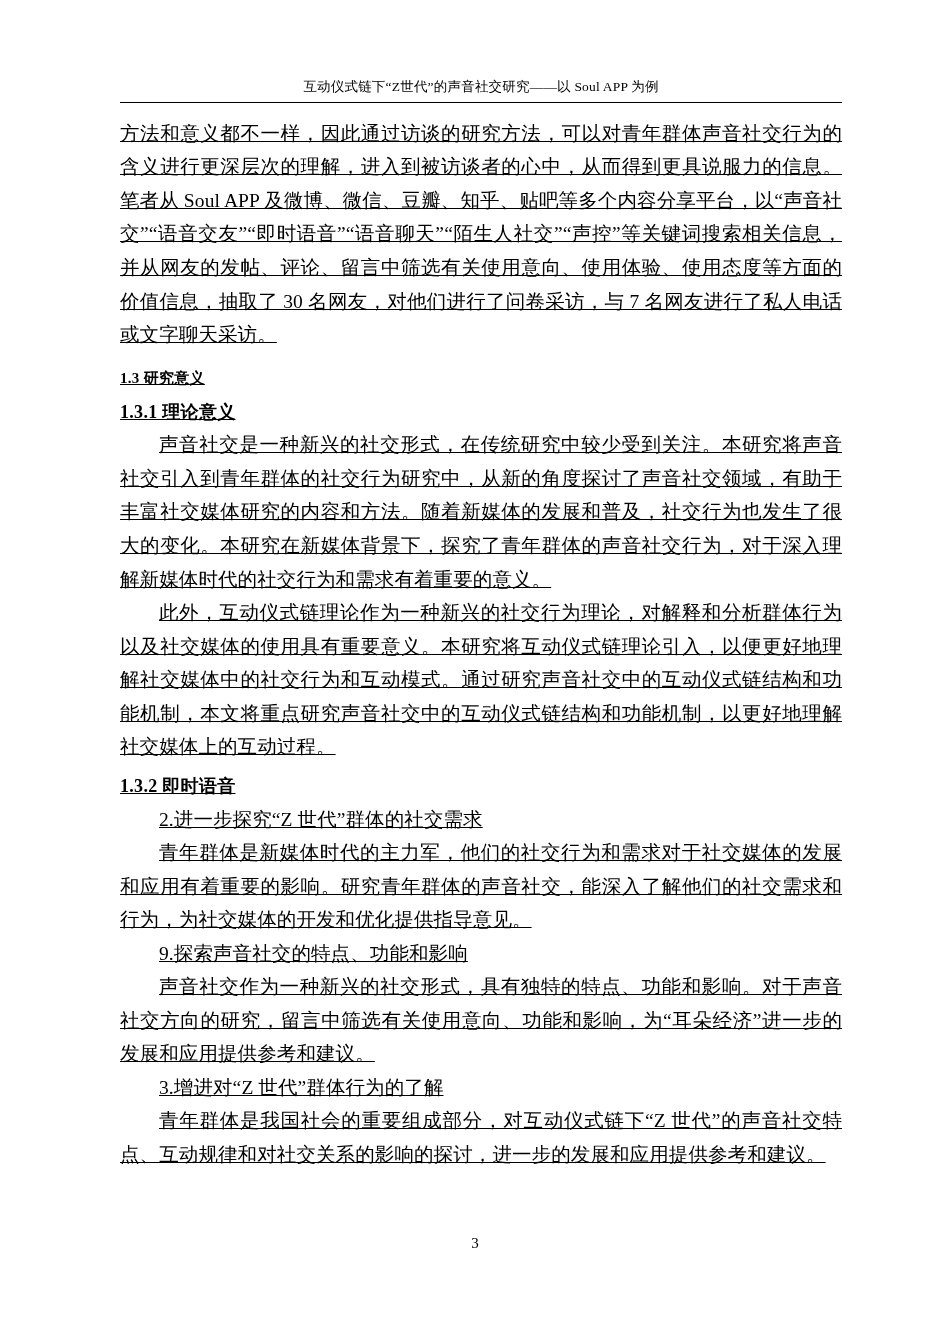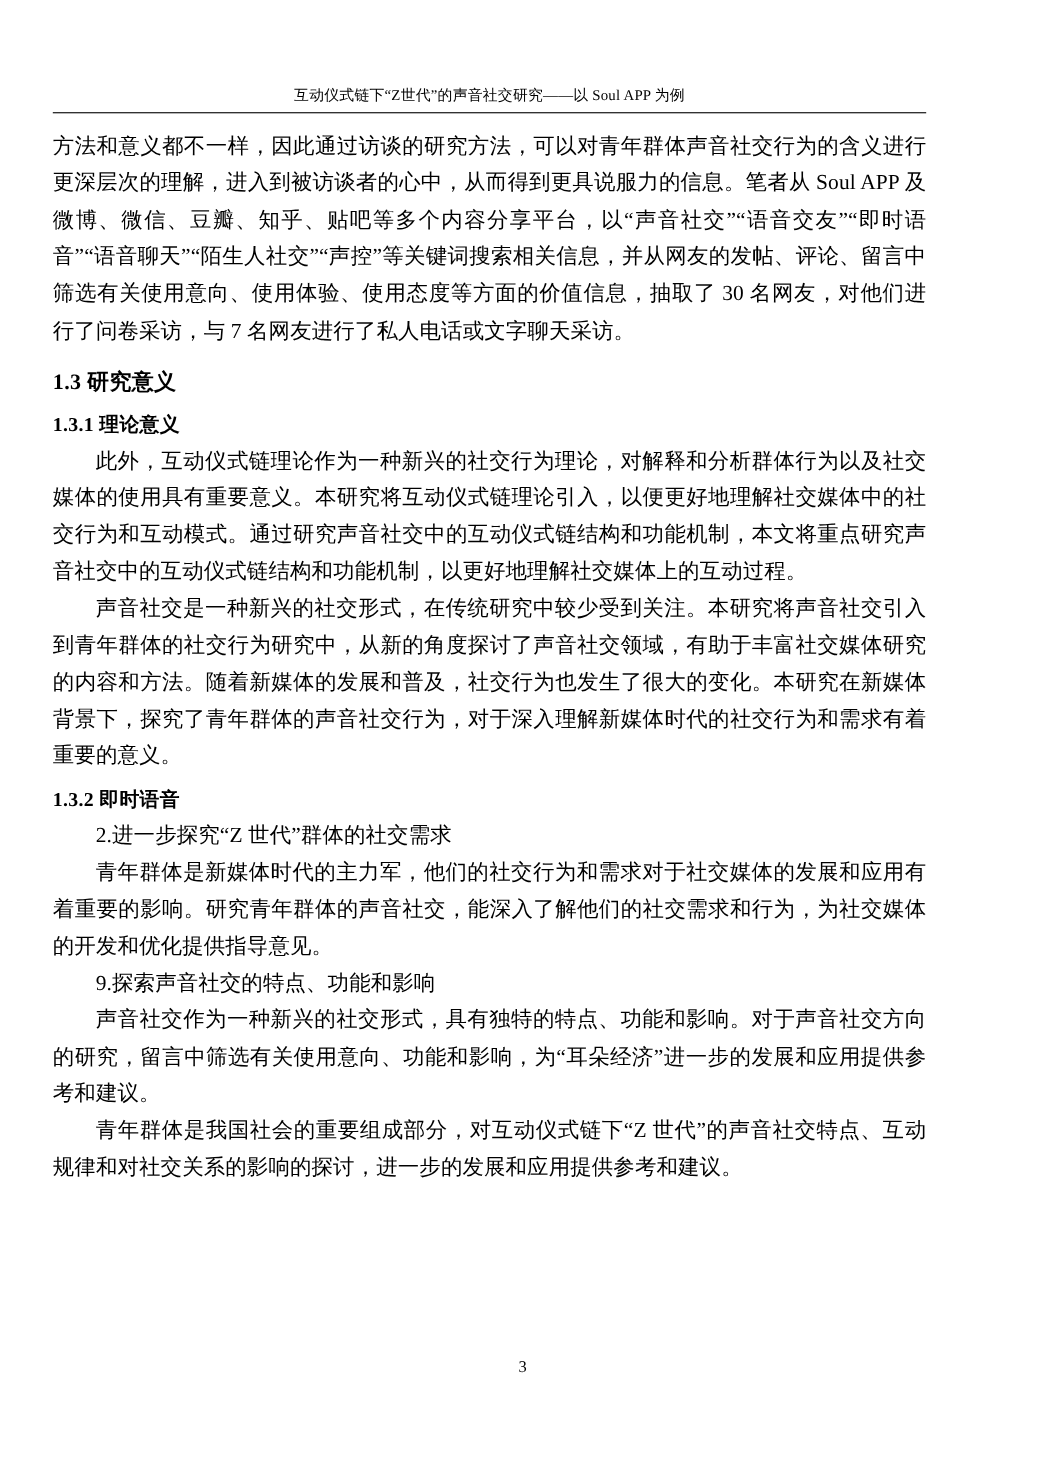--- a/index.html
+++ b/index.html
@@ -14,51 +14,52 @@
     color: #000000;
     position: relative;
     overflow: hidden;
   }
   .page {
     position: absolute;
     left: 0; top: 0;
     width: 950px;
     height: 1344px;
     box-sizing: border-box;
-    padding: 78px 108px 40px 48px;
+    padding: 78px 108px 40px 120px;
   }
   .header {
     text-align: center;
     font-size: 13.5px;
     line-height: 1.4;
     letter-spacing: 0.2px;
     padding-bottom: 5px;
   }
   .header-rule {
     border-bottom: 1.1px solid #000;
     margin: 0 0 14px 0;
   }
   .body-text {
     font-size: 19.5px;
     line-height: 1.72;
     text-align: justify;
     text-justify: inter-ideograph;
     letter-spacing: 0.1px;
+    text-decoration: underline;
   }
   p {
     margin: 0;
   }
   .p-indent {
     text-indent: 2em;
   }
   .p-noindent {
     text-indent: 0;
   }
   h2.sec {
-    font-size: 20px;
+    font-size: 15px;
     font-weight: bold;
     margin: 14px 0 6px 0;
     line-height: 1.6;
     letter-spacing: 0.3px;
   }
   h3.subsec {
     font-size: 18px;
     font-weight: bold;
     margin: 8px 0 2px 0;
     line-height: 1.6;
@@ -83,28 +84,29 @@
   <div class="header-rule"></div>
 
   <div class="body-text">
 
     <p class="p-noindent">方法和意义都不一样，因此通过访谈的研究方法，可以对青年群体声音社交行为的含义进行更深层次的理解，进入到被访谈者的心中，从而得到更具说服力的信息。笔者从 Soul APP 及微博、微信、豆瓣、知乎、贴吧等多个内容分享平台，以“声音社交”“语音交友”“即时语音”“语音聊天”“陌生人社交”“声控”等关键词搜索相关信息，并从网友的发帖、评论、留言中筛选有关使用意向、使用体验、使用态度等方面的价值信息，抽取了 30 名网友，对他们进行了问卷采访，与 7 名网友进行了私人电话或文字聊天采访。</p>
 
     <h2 class="sec">1.3 研究意义</h2>
 
     <h3 class="subsec">1.3.1 理论意义</h3>
 
+    <p class="p-indent">声音社交是一种新兴的社交形式，在传统研究中较少受到关注。本研究将声音社交引入到青年群体的社交行为研究中，从新的角度探讨了声音社交领域，有助于丰富社交媒体研究的内容和方法。随着新媒体的发展和普及，社交行为也发生了很大的变化。本研究在新媒体背景下，探究了青年群体的声音社交行为，对于深入理解新媒体时代的社交行为和需求有着重要的意义。</p>
     <p class="p-indent">此外，互动仪式链理论作为一种新兴的社交行为理论，对解释和分析群体行为以及社交媒体的使用具有重要意义。本研究将互动仪式链理论引入，以便更好地理解社交媒体中的社交行为和互动模式。通过研究声音社交中的互动仪式链结构和功能机制，本文将重点研究声音社交中的互动仪式链结构和功能机制，以更好地理解社交媒体上的互动过程。</p>
-    <p class="p-indent">声音社交是一种新兴的社交形式，在传统研究中较少受到关注。本研究将声音社交引入到青年群体的社交行为研究中，从新的角度探讨了声音社交领域，有助于丰富社交媒体研究的内容和方法。随着新媒体的发展和普及，社交行为也发生了很大的变化。本研究在新媒体背景下，探究了青年群体的声音社交行为，对于深入理解新媒体时代的社交行为和需求有着重要的意义。</p>
 
     <h3 class="subsec">1.3.2 即时语音</h3>
 
     <p class="p-indent">2.进一步探究“Z 世代”群体的社交需求</p>
     <p class="p-indent">青年群体是新媒体时代的主力军，他们的社交行为和需求对于社交媒体的发展和应用有着重要的影响。研究青年群体的声音社交，能深入了解他们的社交需求和行为，为社交媒体的开发和优化提供指导意见。</p>
     <p class="p-indent">9.探索声音社交的特点、功能和影响</p>
     <p class="p-indent">声音社交作为一种新兴的社交形式，具有独特的特点、功能和影响。对于声音社交方向的研究，留言中筛选有关使用意向、功能和影响，为“耳朵经济”进一步的发展和应用提供参考和建议。</p>
+    <p class="p-indent">3.增进对“Z 世代”群体行为的了解</p>
     <p class="p-indent">青年群体是我国社会的重要组成部分，对互动仪式链下“Z 世代”的声音社交特点、互动规律和对社交关系的影响的探讨，进一步的发展和应用提供参考和建议。</p>
 
   </div>
 
   <div class="footer">3</div>
 
 </div>
 
 </body></html>

